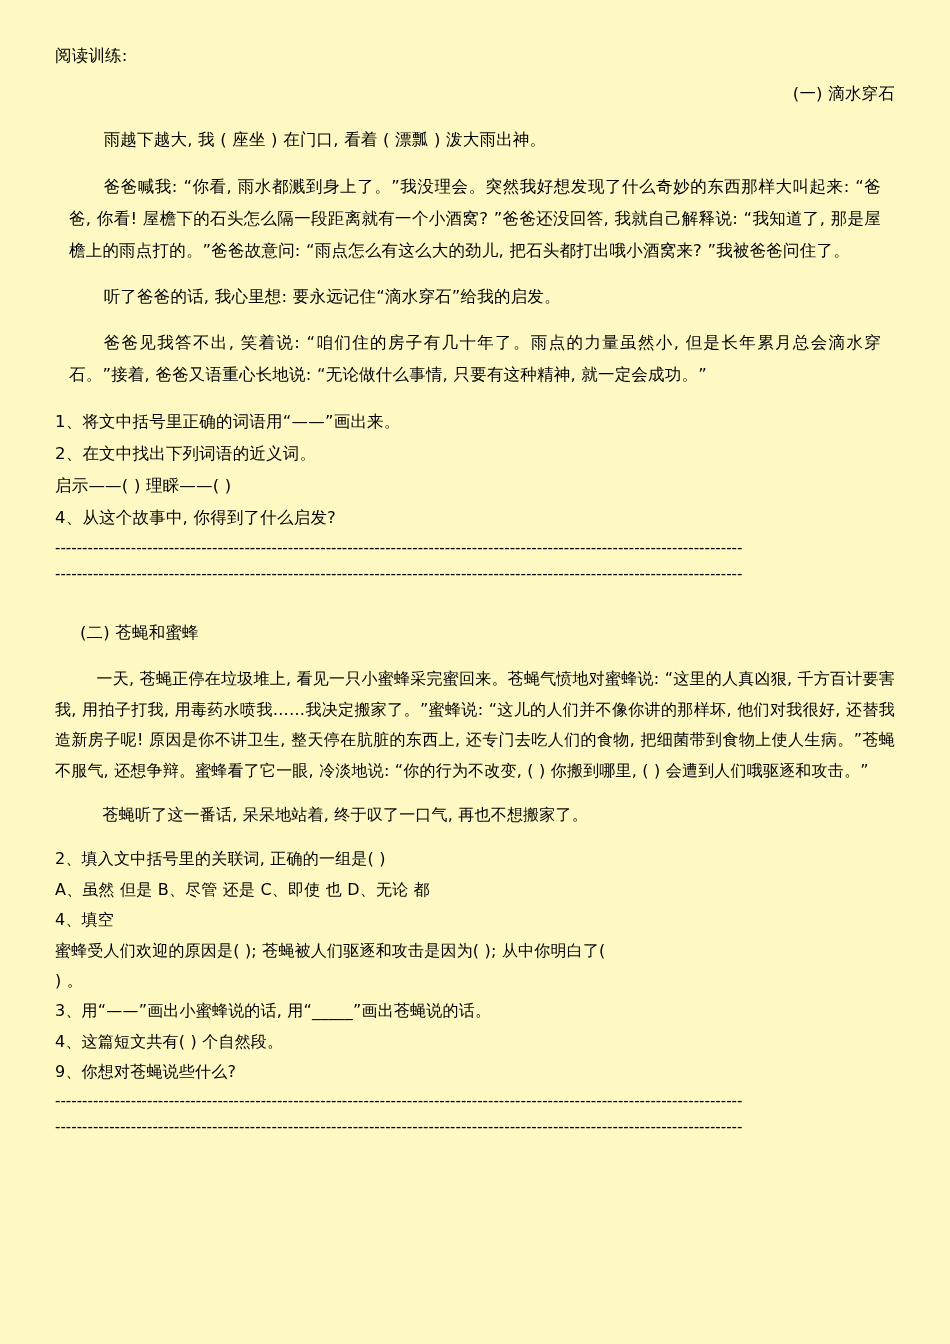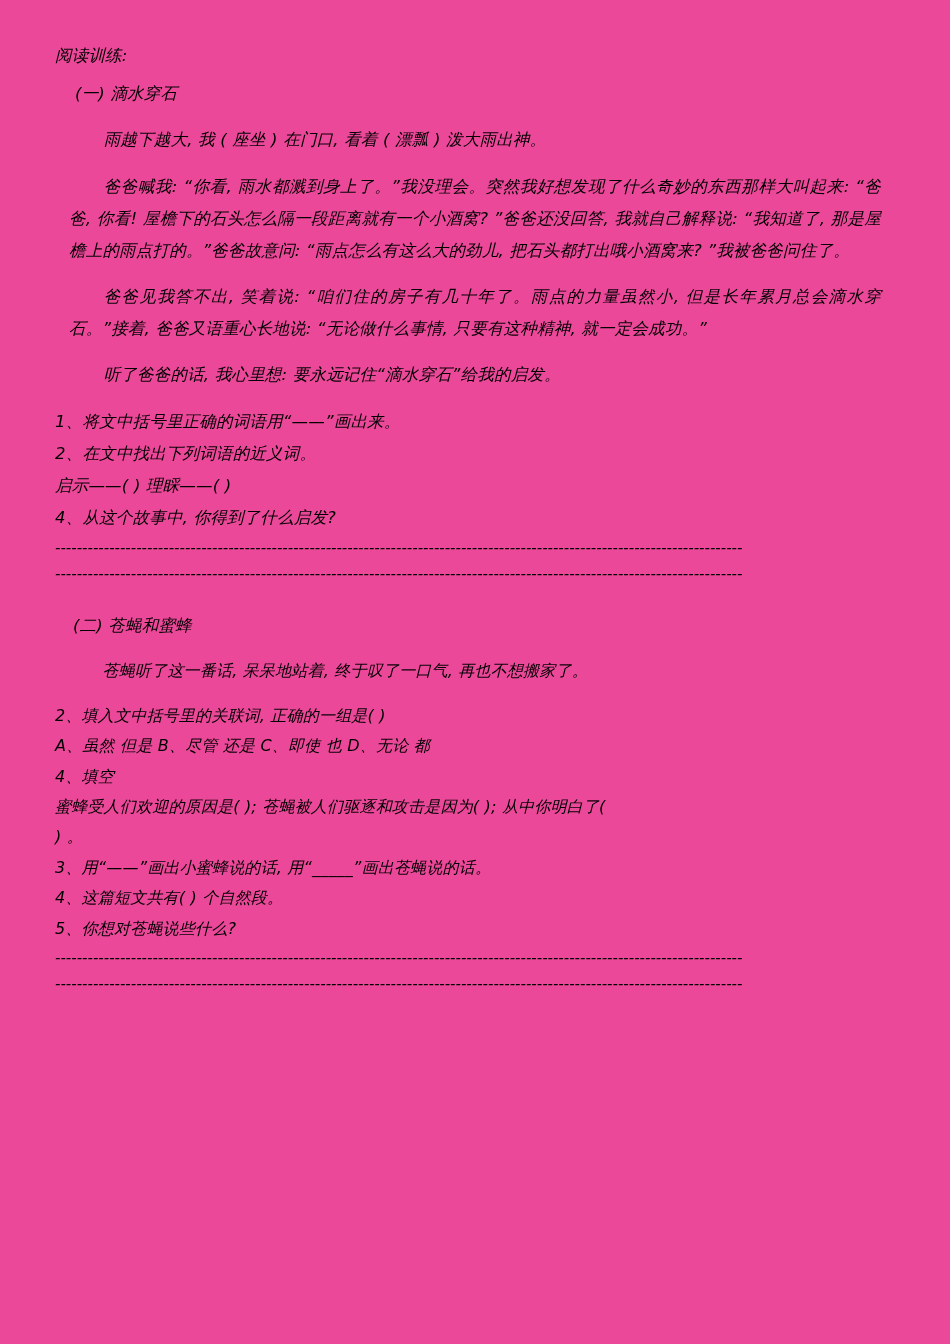--- a/index.html
+++ b/index.html
@@ -12,52 +12,51 @@
     height: 1344px;
     font-family: "DejaVu Sans", sans-serif;
     color: #000000;
   }
   .page {
     position: relative;
     width: 950px;
     height: 1344px;
     box-sizing: border-box;
     padding: 40px 55px 0 55px;
-    background: #ec4899;
-    font-style: italic;
+    background: #fef9c3;
   }
   .doc {
     font-size: 16.5px;
     line-height: 1.95;
     letter-spacing: 0.2px;
   }
   .heading-line {
     margin: 0 0 6px 0;
   }
   .title-center {
-    text-align: left;
+    text-align: right;
     margin: 4px 0 6px 0;
     padding-left: 20px;
   }
   .para {
     margin: 14px;
     text-indent: 2.1em;
     text-align: justify;
   }
   .para-wide {
     margin: 0;
     text-indent: 2.6em;
     text-align: justify;
   }
   .q-line {
     margin: 0;
     text-indent: 0;
   }
   .sub-head {
-    margin: 8px;
+    margin: 15px;
     text-indent: 0.6em;
   }
   .dash-rule {
     margin: 2px 0 2px 0;
     font-size: 15px;
     letter-spacing: 0px;
     white-space: nowrap;
     overflow: hidden;
     color: #000;
     height: 24px;
@@ -74,45 +73,46 @@
 
 <div class="page">
   <div class="doc">
 
     <p class="heading-line">阅读训练:</p>
 
     <p class="title-center">(一) 滴水穿石</p>
 
     <p class="para">雨越下越大, 我 ( 座坐 ) 在门口, 看着 ( 漂瓢 ) 泼大雨出神。</p>
     <p class="para">爸爸喊我: “你看, 雨水都溅到身上了。”我没理会。突然我好想发现了什么奇妙的东西那样大叫起来: “爸爸, 你看! 屋檐下的石头怎么隔一段距离就有一个小酒窝? ”爸爸还没回答, 我就自己解释说: “我知道了, 那是屋檐上的雨点打的。”爸爸故意问: “雨点怎么有这么大的劲儿, 把石头都打出哦小酒窝来? ”我被爸爸问住了。</p>
+    <p class="para">听了爸爸的话, 我心里想: 要永远记住“滴水穿石”给我的启发。</p>
     <p class="para">爸爸见我答不出, 笑着说: “咱们住的房子有几十年了。雨点的力量虽然小, 但是长年累月总会滴水穿石。”接着, 爸爸又语重心长地说: “无论做什么事情, 只要有这种精神, 就一定会成功。”</p>
-    <p class="para">听了爸爸的话, 我心里想: 要永远记住“滴水穿石”给我的启发。</p>
 
     <p class="q-line">1、将文中括号里正确的词语用“——”画出来。</p>
     <p class="q-line">2、在文中找出下列词语的近义词。</p>
     <p class="q-line">启示——(        ) 理睬——(        )</p>
     <p class="q-line">4、从这个故事中, 你得到了什么启发?</p>
 
     <div class="dash-rule">-------------------------------------------------------------------------------------------------------------------------------</div>
     <div class="dash-rule">-------------------------------------------------------------------------------------------------------------------------------</div>
 
     <div class="gap-md"></div>
 
     <p class="sub-head">(二) 苍蝇和蜜蜂</p>
 
     <div class="section2">
+      <p class="para-wide">一天, 苍蝇正停在垃圾堆上, 看见一只小蜜蜂采完蜜回来。苍蝇气愤地对蜜蜂说: “这里的人真凶狠, 千方百计要害我, 用拍子打我, 用毒药水喷我……我决定搬家了。”蜜蜂说: “这儿的人们并不像你讲的那样坏, 他们对我很好, 还替我造新房子呢! 原因是你不讲卫生, 整天停在肮脏的东西上, 还专门去吃人们的食物, 把细菌带到食物上使人生病。”苍蝇不服气, 还想争辩。蜜蜂看了它一眼, 冷淡地说: “你的行为不改变, (        ) 你搬到哪里, (        ) 会遭到人们哦驱逐和攻击。”</p>
       <p class="para">苍蝇听了这一番话, 呆呆地站着, 终于叹了一口气, 再也不想搬家了。</p>
 
       <p class="q-line">2、填入文中括号里的关联词, 正确的一组是(      )</p>
       <p class="q-line">A、虽然  但是   B、尽管   还是   C、即使  也    D、无论    都</p>
       <p class="q-line">4、填空</p>
       <p class="q-line">蜜蜂受人们欢迎的原因是(              ); 苍蝇被人们驱逐和攻击是因为(         ); 从中你明白了(</p>
       <p class="q-line">) 。</p>
       <p class="q-line">3、用“——”画出小蜜蜂说的话, 用“_____”画出苍蝇说的话。</p>
       <p class="q-line">4、这篇短文共有(      ) 个自然段。</p>
-      <p class="q-line">5、你想对苍蝇说些什么?</p>
+      <p class="q-line">9、你想对苍蝇说些什么?</p>
     </div>
 
     <div class="dash-rule">-------------------------------------------------------------------------------------------------------------------------------</div>
     <div class="dash-rule">-------------------------------------------------------------------------------------------------------------------------------</div>
 
   </div>
 </div>
 
 </body></html>

